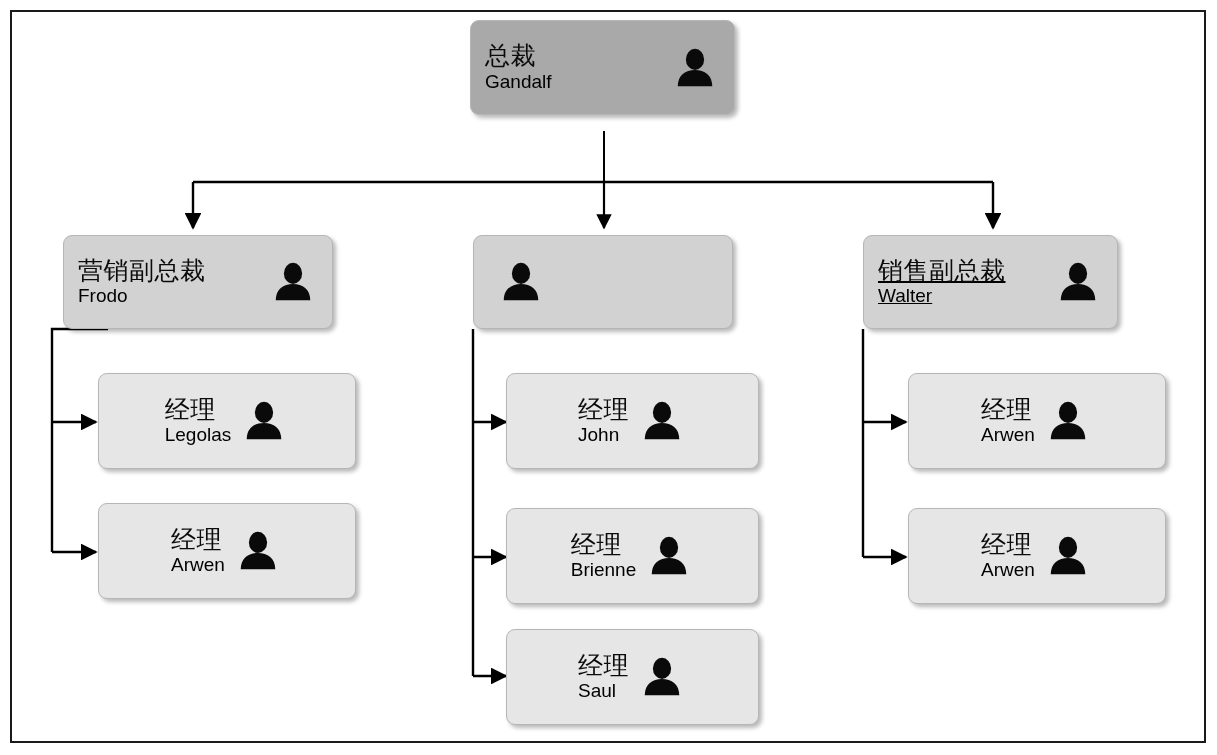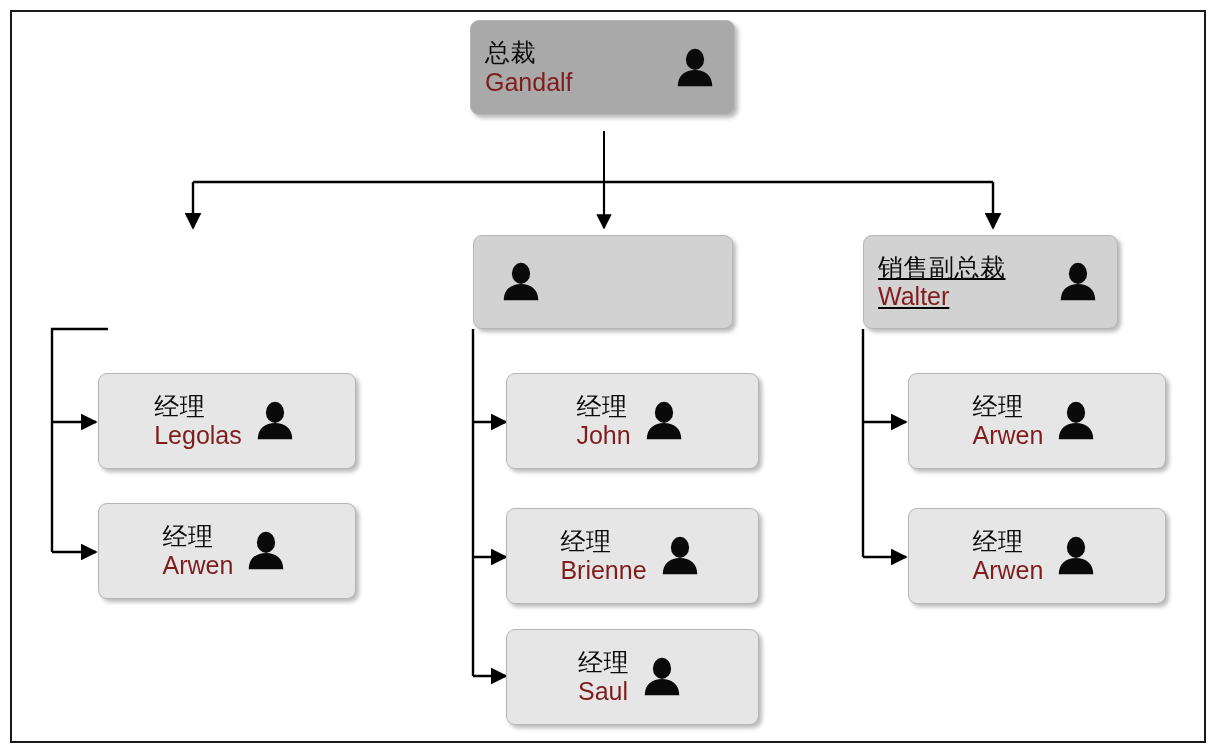--- a/index.html
+++ b/index.html
@@ -53,22 +53,22 @@
     line-height: 1.06;
   }
   .node .title {
     font-size: 25px;
     color: #0b0b0b;
     letter-spacing: 0.5px;
     white-space: nowrap;
     font-family: "DejaVu Sans", "Liberation Sans", sans-serif;
   }
   .node .person {
-    font-size: 25px;
-    color: #7f1d1d;
+    font-size: 19px;
+    color: #000000;
     white-space: nowrap;
     margin-top: 2px;
     font-family: "Liberation Sans", "DejaVu Sans", sans-serif;
   }
   .avatar {
     flex: 0 0 auto;
     width: 46px;
     height: 46px;
     position: relative;
     margin-left: 10px;
@@ -121,20 +121,32 @@
       <span class="person">Gandalf</span>
     </div>
     <span class="avatar">
       <svg viewBox="0 0 48 48" xmlns="http://www.w3.org/2000/svg" aria-hidden="true">
         <ellipse cx="24" cy="15" rx="9.5" ry="11" fill="#0a0a0a"></ellipse>
         <path d="M 6 43 C 6 31.5 14 26 24 26 C 34 26 42 31.5 42 43 Z" fill="#0a0a0a"></path>
       </svg>
     </span>
   </div>
 
+  <div class="node lvl-vp" style="left:63px; top:235px; width:270px; height:94px;">
+    <div class="labels">
+      <span class="title">营销副总裁</span>
+      <span class="person">Frodo</span>
+    </div>
+    <span class="avatar">
+      <svg viewBox="0 0 48 48" xmlns="http://www.w3.org/2000/svg" aria-hidden="true">
+        <ellipse cx="24" cy="15" rx="9.5" ry="11" fill="#0a0a0a"></ellipse>
+        <path d="M 6 43 C 6 31.5 14 26 24 26 C 34 26 42 31.5 42 43 Z" fill="#0a0a0a"></path>
+      </svg>
+    </span>
+  </div>
 
   <div class="node lvl-vp" style="left:473px; top:235px; width:260px; height:94px;">
     <span class="avatar">
       <svg viewBox="0 0 48 48" xmlns="http://www.w3.org/2000/svg" aria-hidden="true">
         <ellipse cx="24" cy="15" rx="9.5" ry="11" fill="#0a0a0a"></ellipse>
         <path d="M 6 43 C 6 31.5 14 26 24 26 C 34 26 42 31.5 42 43 Z" fill="#0a0a0a"></path>
       </svg>
     </span>
   </div>
 

